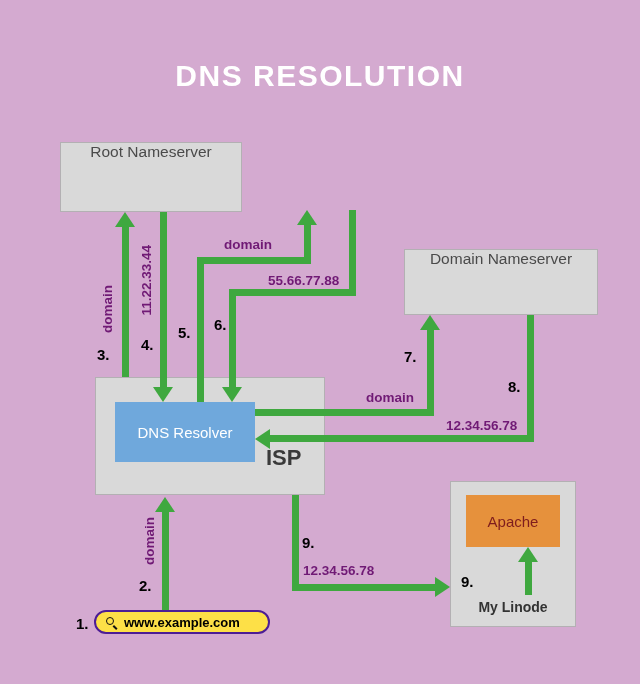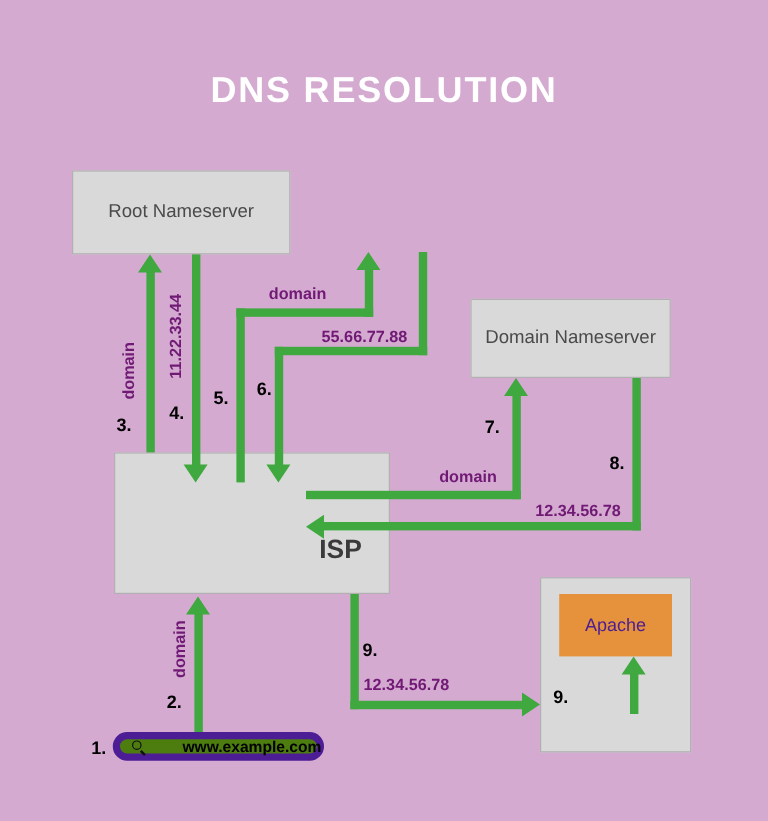--- a/index.html
+++ b/index.html
@@ -7,81 +7,85 @@
     position:relative;width:640px;height:684px;margin:17px auto;
     background:#d4aad0;overflow:hidden;
     font-family:"Liberation Sans",sans-serif;
   }
   #title{
     position:absolute;top:42px;left:0;width:100%;text-align:center;
     font-size:30px;font-weight:bold;color:#ffffff;letter-spacing:1.5px;
   }
   .node{
     position:absolute;background:#d9d9d9;border:1px solid #b3b0b3;
-    display:flex;align-items:center;justify-content:center;
+    display:flex;justify-content:center;
     color:#4a4a4a;font-size:15.5px;box-sizing:border-box;
   }
   #root-box{left:60px;top:125px;width:182px;height:70px;}
   #tld-box{left:265px;top:125px;width:182px;height:68px;}
-  #domainns-box{left:392px;top:232px;width:167px;height:66px;}
+  #domainns-box{left:404px;top:232px;width:194px;height:66px;}
   #isp-box{left:95px;top:360px;width:230px;height:118px;}
   #linode-box{left:450px;top:464px;width:126px;height:146px;}
   #resolver-box{
     position:absolute;left:115px;top:385px;width:140px;height:60px;
     background:#6fa8dc;color:#ffffff;font-size:15px;
     display:flex;align-items:center;justify-content:center;
   }
   #apache-box{
     position:absolute;left:466px;top:478px;width:94px;height:52px;
-    background:#e6913c;color:#4c1d95;font-size:15px;
+    background:#e6913c;color:#7f1d1d;font-size:15px;
     display:flex;align-items:center;justify-content:center;
   }
   #isp-label{position:absolute;left:266px;top:428px;font-size:22px;font-weight:bold;color:#3a3a3a;}
   #linode-label{position:absolute;left:450px;top:582px;width:126px;text-align:center;font-size:14px;font-weight:bold;color:#333;}
 
   .seg{position:absolute;background:#3fa83f;}
   .head{position:absolute;width:0;height:0;}
   .head-up{border-left:10px solid transparent;border-right:10px solid transparent;border-bottom:15px solid #3fa83f;}
   .head-down{border-left:10px solid transparent;border-right:10px solid transparent;border-top:15px solid #3fa83f;}
   .head-left{border-top:10px solid transparent;border-bottom:10px solid transparent;border-right:15px solid #3fa83f;}
   .head-right{border-top:10px solid transparent;border-bottom:10px solid transparent;border-left:15px solid #3fa83f;}
 
   .step{position:absolute;font-size:15px;font-weight:bold;color:#000;}
   .alabel{position:absolute;font-size:13.5px;font-weight:bold;color:#701a75;}
   .v{writing-mode:vertical-rl;transform:rotate(180deg);}
 
   #query{
     position:absolute;left:94px;top:593px;width:176px;height:24px;box-sizing:border-box;
-    background:#4d7c0f;border:6px solid #4c1d95;border-radius:13px;
-    display:flex;align-items:center;padding:0 9px;gap:24px;
+    background:#fde047;border:2px solid #4c1d95;border-radius:13px;
+    display:flex;align-items:center;padding:0 9px;
   }
   #query .txt{font-size:13px;font-weight:bold;color:#000;margin-left:6px;white-space:nowrap;}
   .mag{position:relative;display:inline-block;width:13px;height:13px;flex:0 0 auto;}
   .mag::before{content:'';position:absolute;left:1px;top:1px;width:6px;height:6px;border:1.7px solid #111;border-radius:50%;}
   .mag::after{content:'';position:absolute;left:9px;top:9px;width:5px;height:2px;background:#111;transform:rotate(45deg);transform-origin:0 0;}
 </style>
 </head>
 <body>
 
 <div id="canvas">
 
   <div id="title">DNS RESOLUTION</div>
 
   <div class="node" id="root-box">
     <span>Root Nameserver</span>
   </div>
   <div class="node" id="domainns-box">
     <span>Domain Nameserver</span>
   </div>
   <div class="node" id="isp-box"></div>
+  <div id="resolver-box">
+    <span>DNS Resolver</span>
+  </div>
   <div id="isp-label">ISP</div>
   <div class="node" id="linode-box"></div>
   <div id="apache-box">
     <span>Apache</span>
   </div>
+  <div id="linode-label">My Linode</div>
 
   <div class="seg" style="left:162px;top:493px;width:7px;height:101px;"></div>
   <div class="head head-up" style="left:155px;top:480px;"></div>
 
   <div class="seg" style="left:122px;top:208px;width:7px;height:152px;"></div>
   <div class="head head-up" style="left:115px;top:195px;"></div>
 
   <div class="seg" style="left:160px;top:195px;width:7px;height:177px;"></div>
   <div class="head head-down" style="left:153px;top:370px;"></div>
 

